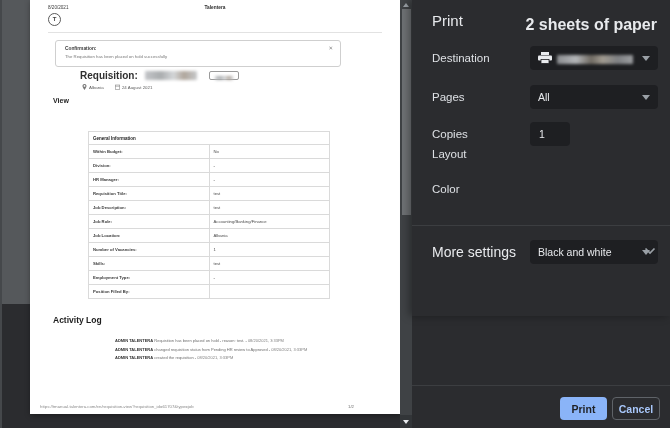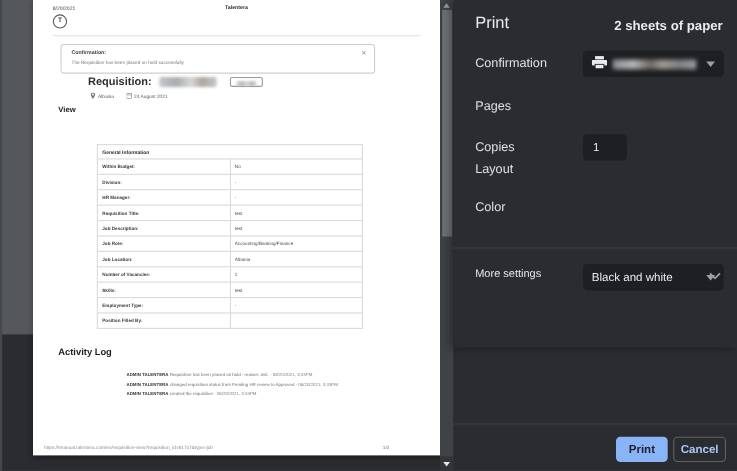--- a/index.html
+++ b/index.html
@@ -59,38 +59,38 @@
            border-left:3.5px solid transparent; border-right:3.5px solid transparent; border-bottom:4px solid #9aa0a6; }
   .sb-thumb { position:absolute; left:1.5px; top:9px; width:9px; height:206px; background:#6e7174; }
   .sb-down-btn { position:absolute; left:0; bottom:0; width:12px; height:13px; background:#323538; }
   .sb-down { position:absolute; left:2.5px; top:5px; width:0; height:0;
              border-left:3.5px solid transparent; border-right:3.5px solid transparent; border-top:4px solid #e8eaed; }
 
   
   .print-panel { position:absolute; left:412px; top:0; width:258px; height:316px; background:#2b2c2f;
                  box-shadow:-3px 0 8px rgba(0,0,0,.35); }
   .pp-title { position:absolute; left:20px; top:12px; font-size:15px; color:#e8eaed; }
-  .pp-sheets { position:absolute; right:13px; top:16px; font-size:12px; font-weight:bold; color:#e8eaed; }
+  .pp-sheets { position:absolute; right:13px; top:16px; font-size:16px; font-weight:bold; color:#e8eaed; }
 
   .pp-label { position:absolute; left:20px; font-size:11.5px; color:#dde0e4; }
   .pp-control { position:absolute; right:12px; width:128px; height:24px; background:#1e1f22;
                 border-radius:4px; color:#e8eaed; font-size:10.5px; line-height:24px; padding:0 8px; cursor:pointer; }
   .pp-control .caret { position:absolute; right:8px; top:10px; width:0; height:0;
                        border-left:4.5px solid transparent; border-right:4.5px solid transparent; border-top:5px solid #9aa0a6; }
   .dest-blur { display:inline-block; vertical-align:middle; width:76px; height:9px; margin-left:5px;
                filter:blur(1.8px); border-radius:1px;
                background:linear-gradient(90deg,#8b8d90,#b3b5b8 25%,#6f6a62 45%,#a09a90 60%,#7e8083 80%,#9b9da0); }
   .printer-ic { vertical-align:-2px; }
   .copies-input { position:absolute; right:100px; width:40px; height:24px; background:#1e1f22; border:none;
                   border-radius:4px; color:#e8eaed; font-size:10.5px; padding:0 0 0 9px; outline:none; }
 
   .pp-divider { position:absolute; left:0; width:258px; height:1px; background:#3c3e41; }
 
   .more-row { position:absolute; left:0; top:238px; width:258px; height:26px; cursor:pointer; }
-  .more-label { position:absolute; left:20px; top:6px; font-size:10px; color:#e8eaed; }
+  .more-label { position:absolute; left:20px; top:6px; font-size:14px; color:#e8eaed; }
   .more-chevron { position:absolute; right:14px; top:9px; }
 
   .pp-btnbar { position:absolute; left:0; top:385px; width:258px; height:43px; }
   .btn { position:absolute; top:12px; height:23px; border-radius:4px; font-size:10.5px;
          font-family:"Liberation Sans", sans-serif; font-weight:bold; cursor:pointer; }
   .btn-print { right:63px; width:47px; background:#8ab4f8; color:#1f2023; border:none; }
   .btn-cancel { right:10px; width:48px; background:transparent; color:#a8c7fa; border:1px solid #5f6368; }
 </style>
 </head>
 <body>
@@ -197,31 +197,35 @@
         <div class="sb-down"></div>
       </div>
   </div>
   <div class="left-edge"></div>
 </div>
 
 <div class="print-panel">
   <div class="pp-title">Print</div>
   <div class="pp-sheets">2 sheets of paper</div>
 
-  <div class="pp-label" style="top:52px;">Confirmation</div>
+  <div class="pp-label" style="top:52px;">Destination</div>
   <div class="pp-control" style="top:46px;">
     <svg class="printer-ic" width="14" height="12" viewBox="0 0 14 12">
       <rect x="3" y="0" width="8" height="3" fill="#e8eaed"></rect>
       <rect x="0" y="3.5" width="14" height="5" rx="1" fill="#e8eaed"></rect>
       <rect x="3" y="7.5" width="8" height="4" fill="#e8eaed" stroke="#1e1f22" stroke-width="0.8"></rect>
     </svg><span class="dest-blur"></span>
     <div class="caret"></div>
   </div>
 
   <div class="pp-label" style="top:91px;">Pages</div>
+  <div class="pp-control" style="top:85px;">
+    <span>All</span>
+    <div class="caret"></div>
+  </div>
 
   <div class="pp-label" style="top:128px;text-align:center;">Copies</div>
   <input class="copies-input" style="top: 122px;" type="text" value="1">
 
   <div class="pp-label" style="top:148px;">Layout</div>
 
   <div class="pp-label" style="top:183px;">Color</div>
   <div class="pp-control" style="top:195px;margin-top:45px;">
     <span>Black and white</span>
     <div class="caret"></div>

